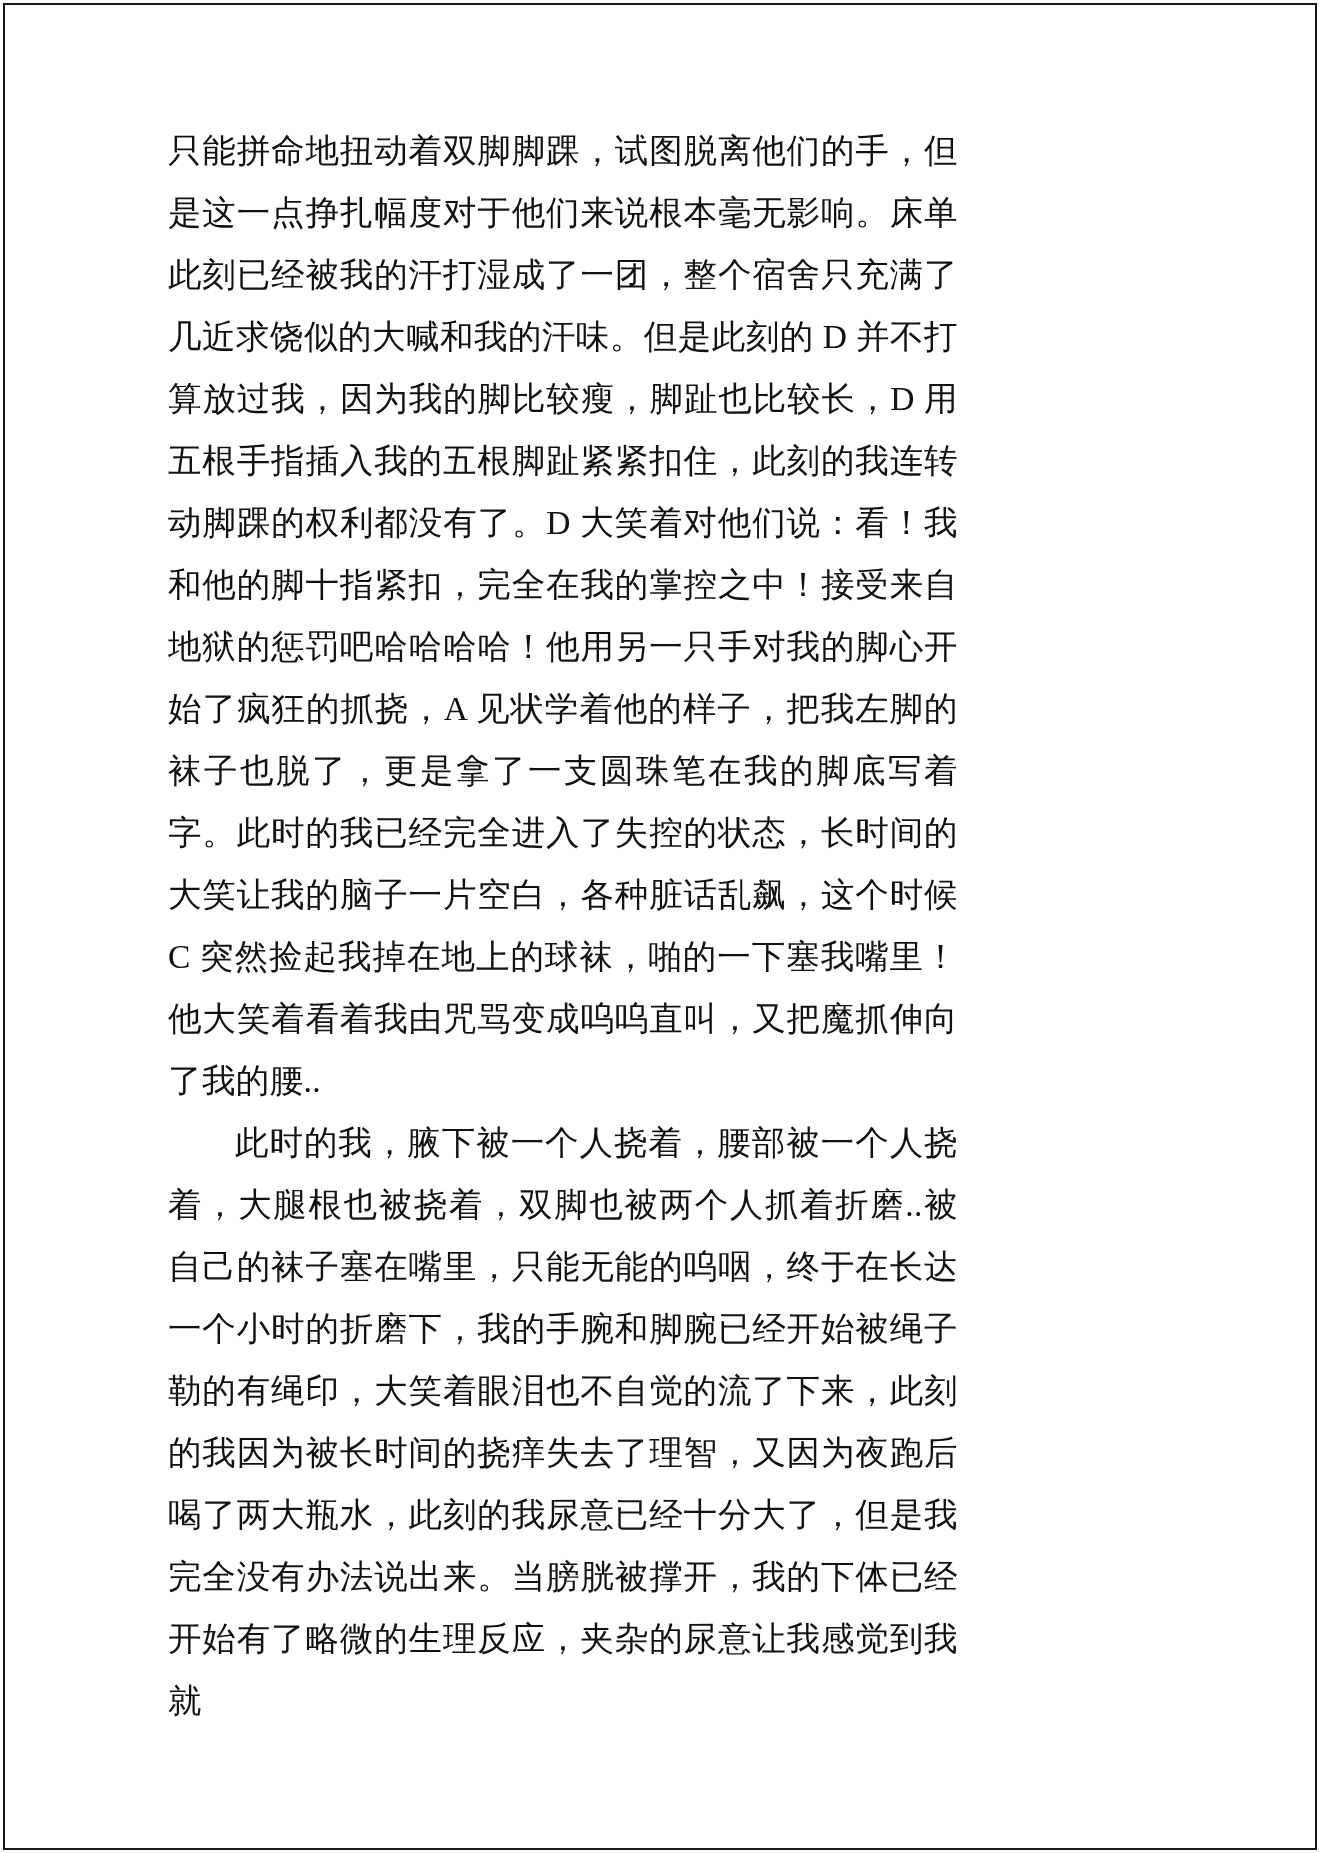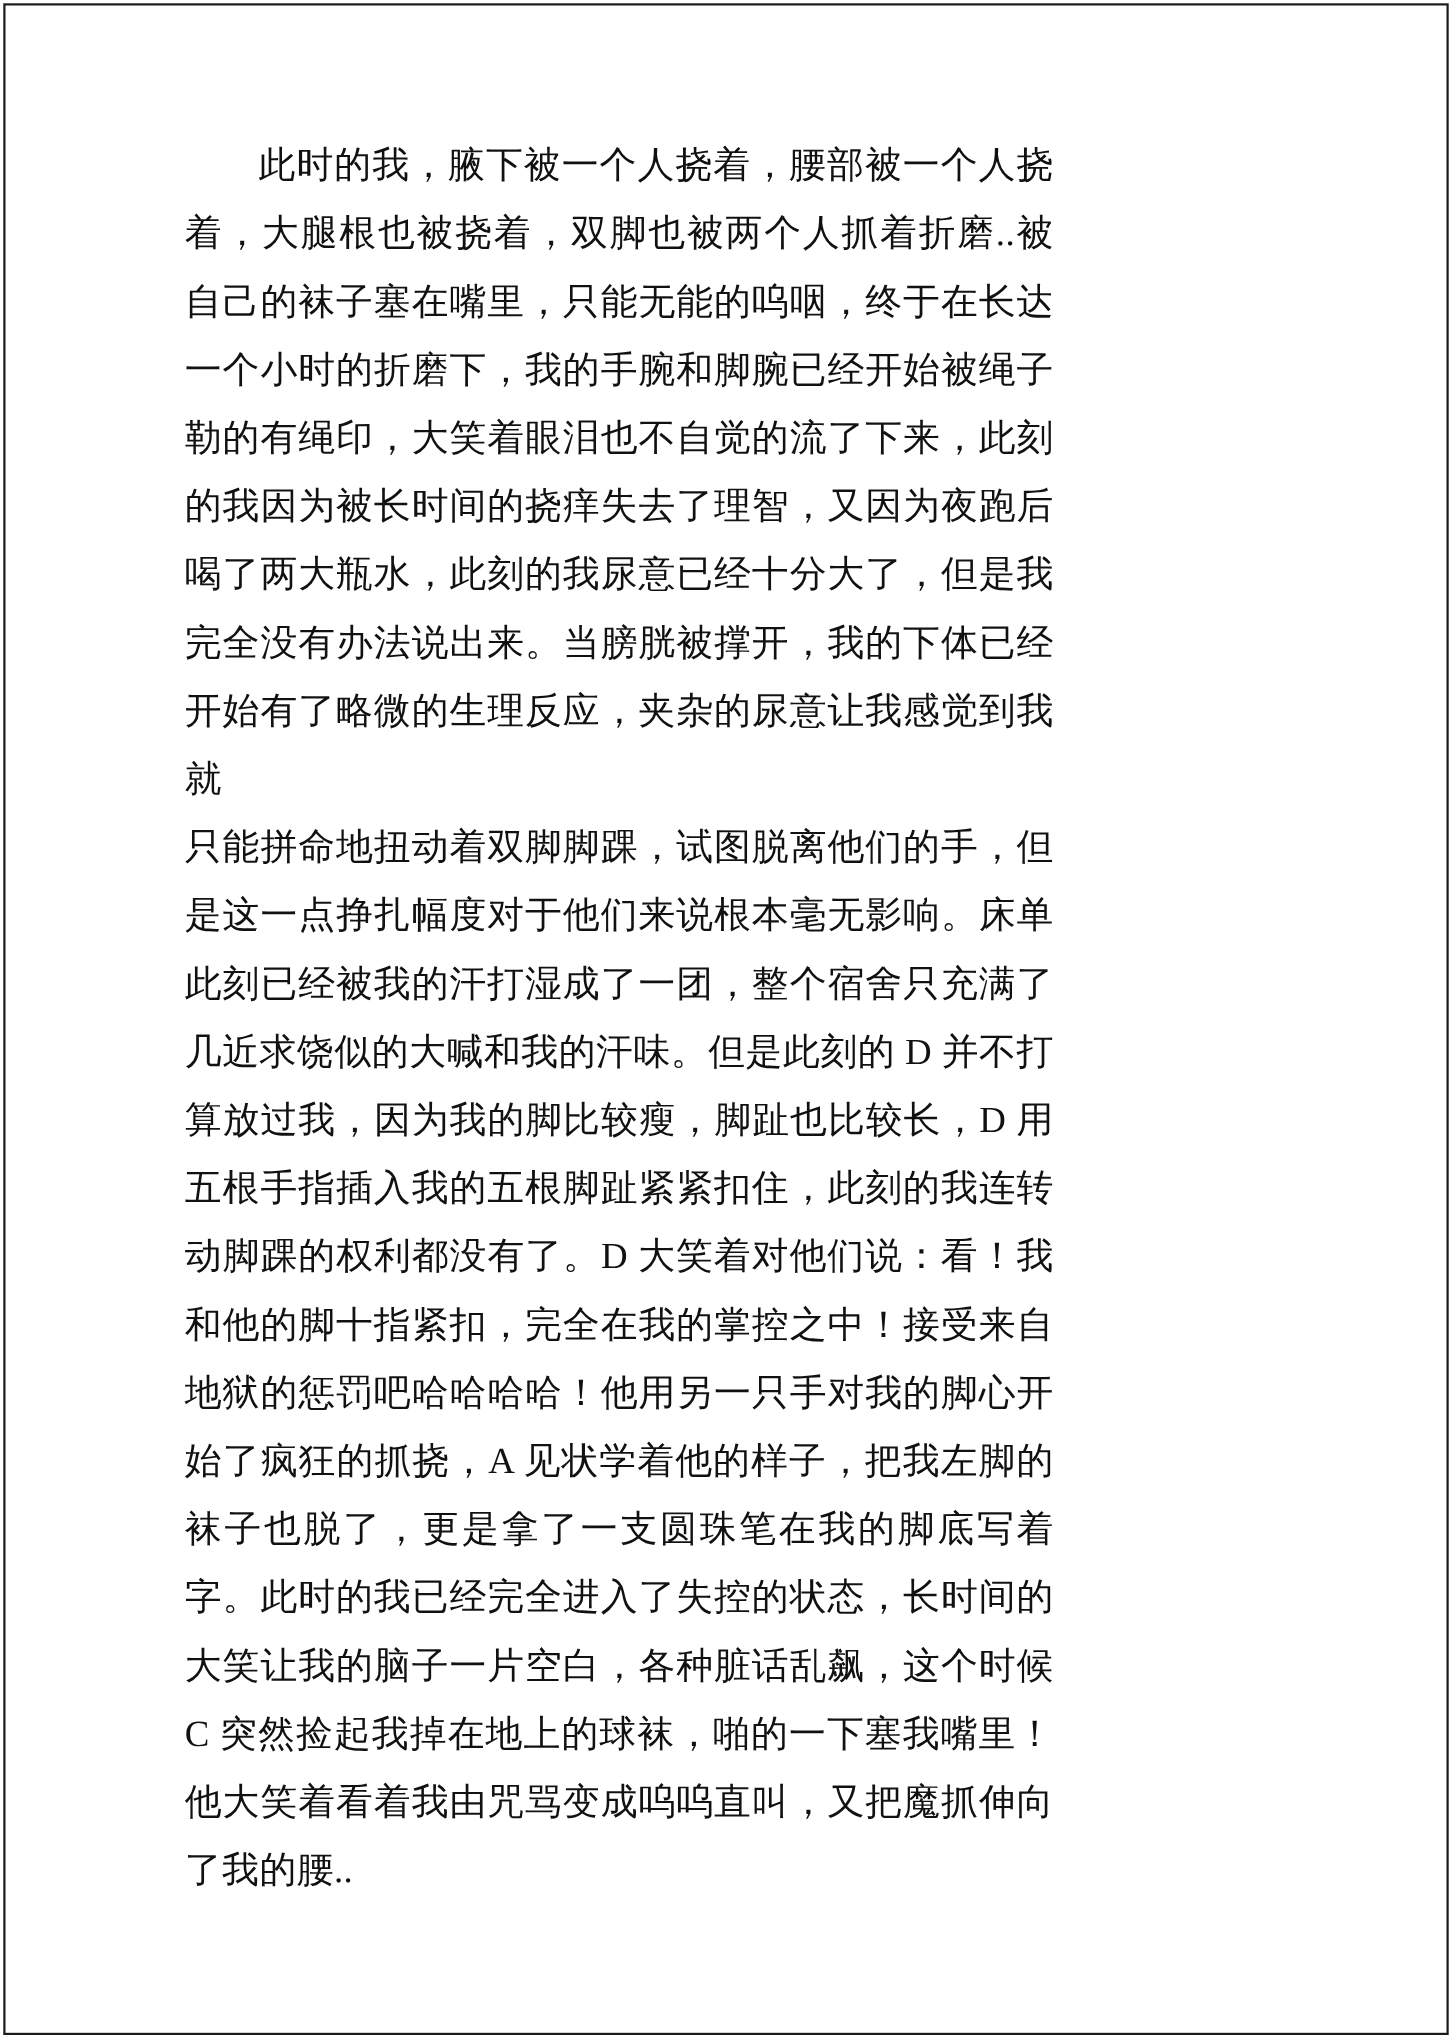--- a/index.html
+++ b/index.html
@@ -56,16 +56,16 @@
   .indent {
     text-indent: 67px;
   }
 </style>
 </head>
 <body>
 
 <div class="page">
   <div class="page-edge"></div>
   <div class="content">
+    <p class="para">只能拼命地扭动着双脚脚踝，试图脱离他们的手，但是这一点挣扎幅度对于他们来说根本毫无影响。床单此刻已经被我的汗打湿成了一团，整个宿舍只充满了几近求饶似的大喊和我的汗味。但是此刻的 D 并不打算放过我，因为我的脚比较瘦，脚趾也比较长，D 用五根手指插入我的五根脚趾紧紧扣住，此刻的我连转动脚踝的权利都没有了。D 大笑着对他们说：看！我和他的脚十指紧扣，完全在我的掌控之中！接受来自地狱的惩罚吧哈哈哈哈！他用另一只手对我的脚心开始了疯狂的抓挠，A 见状学着他的样子，把我左脚的袜子也脱了，更是拿了一支圆珠笔在我的脚底写着字。此时的我已经完全进入了失控的状态，长时间的大笑让我的脑子一片空白，各种脏话乱飙，这个时候 C 突然捡起我掉在地上的球袜，啪的一下塞我嘴里！他大笑着看着我由咒骂变成呜呜直叫，又把魔抓伸向了我的腰..</p>
     <p class="para indent">此时的我，腋下被一个人挠着，腰部被一个人挠着，大腿根也被挠着，双脚也被两个人抓着折磨..被自己的袜子塞在嘴里，只能无能的呜咽，终于在长达一个小时的折磨下，我的手腕和脚腕已经开始被绳子勒的有绳印，大笑着眼泪也不自觉的流了下来，此刻的我因为被长时间的挠痒失去了理智，又因为夜跑后喝了两大瓶水，此刻的我尿意已经十分大了，但是我完全没有办法说出来。当膀胱被撑开，我的下体已经开始有了略微的生理反应，夹杂的尿意让我感觉到我就</p>
-    <p class="para">只能拼命地扭动着双脚脚踝，试图脱离他们的手，但是这一点挣扎幅度对于他们来说根本毫无影响。床单此刻已经被我的汗打湿成了一团，整个宿舍只充满了几近求饶似的大喊和我的汗味。但是此刻的 D 并不打算放过我，因为我的脚比较瘦，脚趾也比较长，D 用五根手指插入我的五根脚趾紧紧扣住，此刻的我连转动脚踝的权利都没有了。D 大笑着对他们说：看！我和他的脚十指紧扣，完全在我的掌控之中！接受来自地狱的惩罚吧哈哈哈哈！他用另一只手对我的脚心开始了疯狂的抓挠，A 见状学着他的样子，把我左脚的袜子也脱了，更是拿了一支圆珠笔在我的脚底写着字。此时的我已经完全进入了失控的状态，长时间的大笑让我的脑子一片空白，各种脏话乱飙，这个时候 C 突然捡起我掉在地上的球袜，啪的一下塞我嘴里！他大笑着看着我由咒骂变成呜呜直叫，又把魔抓伸向了我的腰..</p>
   </div>
 </div>
 
 </body></html>

